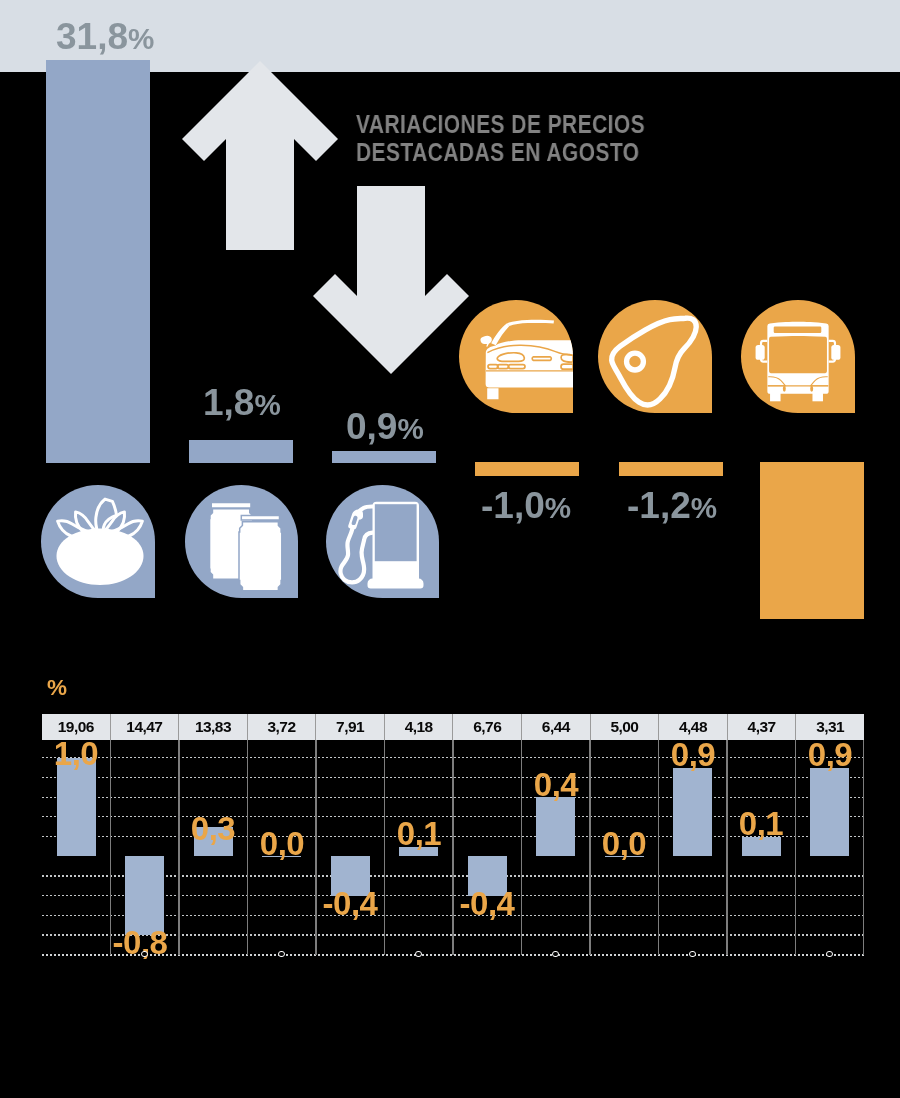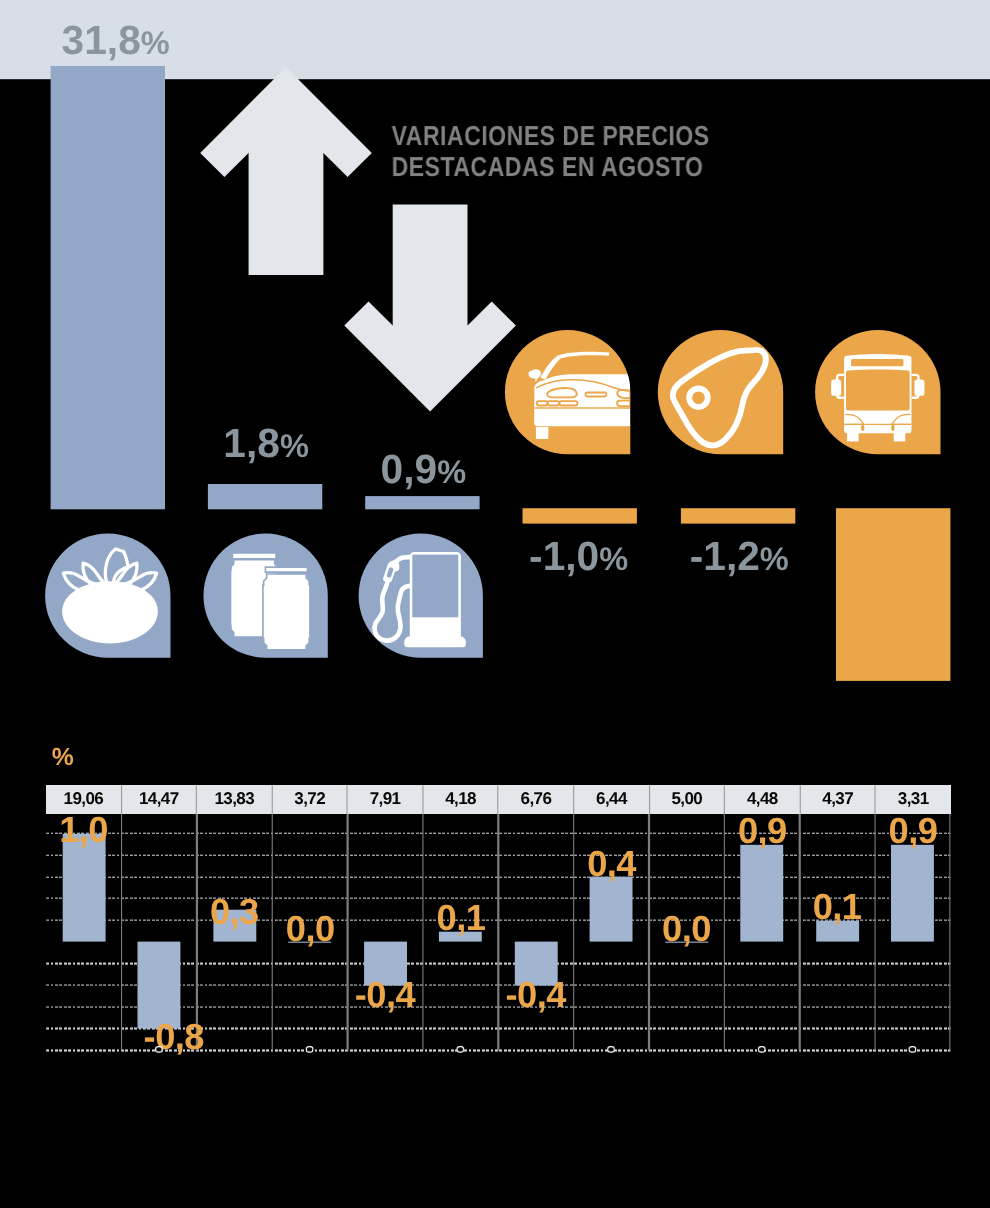--- a/index.html
+++ b/index.html
@@ -205,21 +205,21 @@
         <div class="vline" style="left: 410.4px;"></div>
         <div class="vline" style="left: 478.9px;"></div>
         <div class="vline" style="left: 547.4px;"></div>
         <div class="vline" style="left: 615.9px;"></div>
         <div class="vline" style="left: 684.4px;"></div>
         <div class="vline" style="left: 752.9px;"></div>
         <div class="vline" style="left: 820.8px;"></div>
         <div class="cbar" style="left: 14.75px; width: 39px; top: 18.4px; height: 98.5px;"></div>
         <div class="clab" style="left: -5.75px; width: 80px; top: 2.6px;">1,0</div>
         <div class="cbar" style="left: 83.25px; width: 39px; top: 116.9px; height: 78.8px;"></div>
-        <div class="clab" style="left: 76px; width: 80px; top: 191.5px;">-0,8</div>
+        <div class="clab" style="left: 58px; width: 80px; top: 191.5px;">-0,8</div>
         <div class="cbar" style="left: 151.75px; width: 39px; top: 87.35px; height: 29.55px;"></div>
         <div class="clab" style="left: 131.25px; width: 80px; top: 77px;">0,3</div>
         <div class="czero" style="left: 220.25px; top: 116.4px; width: 39px;"></div>
         <div class="clab" style="left: 199.75px; width: 80px; top: 92.3px;">0,0</div>
         <div class="cbar" style="left: 288.75px; width: 39px; top: 116.9px; height: 39.4px;"></div>
         <div class="clab" style="left: 268.25px; width: 80px; top: 152.1px;">-0,4</div>
         <div class="cbar" style="left: 357.25px; width: 39px; top: 107.05px; height: 9.85px;"></div>
         <div class="clab" style="left: 336.75px; width: 80px; top: 82.45px;">0,1</div>
         <div class="cbar" style="left: 425.75px; width: 39px; top: 116.9px; height: 39.4px;"></div>
         <div class="clab" style="left: 405.25px; width: 80px; top: 152.1px;">-0,4</div>

